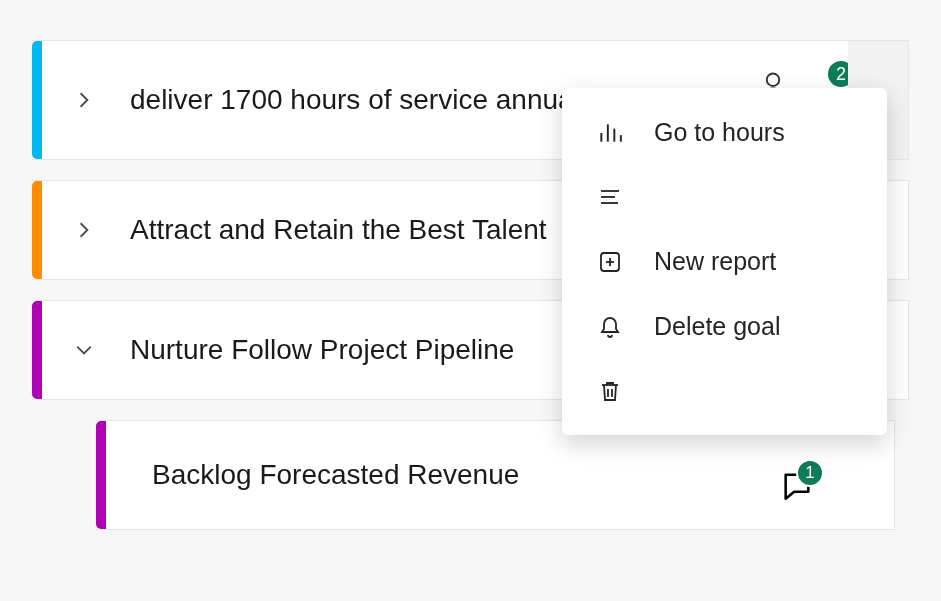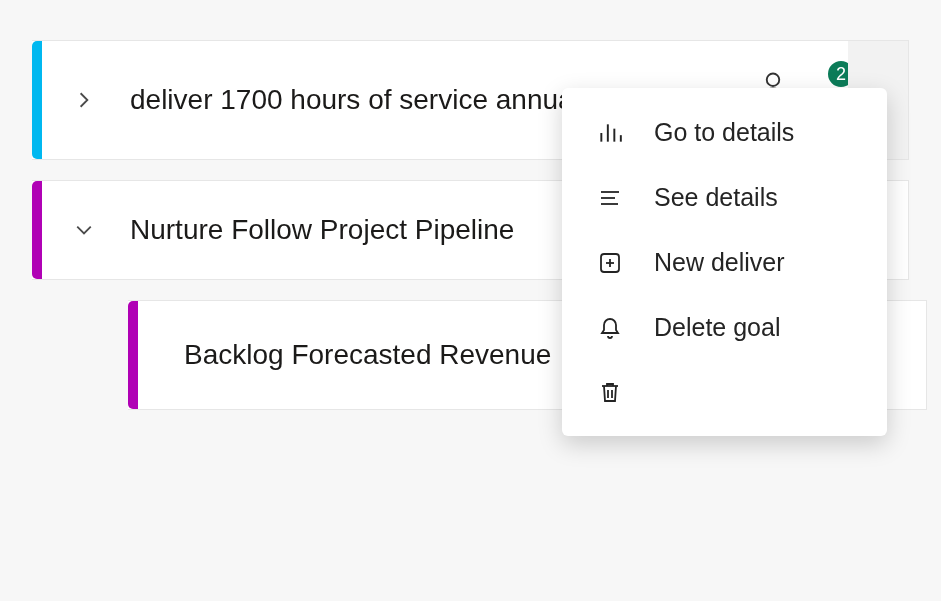--- a/index.html
+++ b/index.html
@@ -3,21 +3,21 @@
   <meta charset="utf-8">
   <style>
     * { margin:0; padding:0; box-sizing:border-box; }
     body { font-family:"Segoe UI",-apple-system,sans-serif; background:#f7f7f7; width:941px; height:601px; position:relative; overflow:hidden; }
     .goal-list { padding:40px 32px 0 32px; }
     .goal-card { position:relative; background:#fff; border:1px solid #e6e6e6; border-left-width:0; display:flex; align-items:center; min-height:100px; margin-bottom:20px; }
     .goal-card .accent { width:10px; height:100%; position:absolute; left:0; top:0; border-radius:5px 0 0 5px; }
     .goal-card .expand { width:32px; height:32px; display:flex; align-items:center; justify-content:center; margin:0 30px 0 36px; cursor:pointer; }
     .goal-card .expand svg { display:block; }
     .goal-card .title { font-size:28px; color:#1b1a19; line-height:1.45; flex:1; padding-right:20px; }
-    .goal-card.sub { margin-left:96px; width:calc(100% - 78px);justify-content:center; }
+    .goal-card.sub { margin-left:64px; width:calc(100% - 78px);justify-content:center; }
     .goal-card.sub .title { margin-left:56px; }
     .badge { position:absolute; right:52px; top:18px; width:30px; height:30px; border-radius:50%; background:#0c7c59; color:#fff; font-size:18px; display:flex; align-items:center; justify-content:center; border:2px solid #fff; }
     .person-glyph { position:absolute; right:120px; top:30px; }
     .comment { position:absolute; right:80px; top:48px; width:34px; height:34px; }
     .comment-badge { position:absolute; right:-10px; top:-10px; width:28px; height:28px; border-radius:50%; background:#0c7c59; color:#fff; font-size:17px; display:flex; align-items:center; justify-content:center; border:2px solid #fff; }
     .more-button { position:absolute; right:0; top:0; width:60px; height:100%; background:#f2f2f2; display:flex; align-items:center; justify-content:center; cursor:pointer; }
     .context-menu { position:absolute; left:562px; top:88px; width:325px; background:#fff; box-shadow:0 8px 24px rgba(0,0,0,.18); border-radius:6px; padding:12px 0; z-index:10; }
     .context-menu .item { display:flex; align-items:center; gap:30px; padding:18px 34px; cursor:pointer; font-size:25px; color:#242424; }
     .context-menu .icon-slot { width:28px; height:28px; display:flex; align-items:center; justify-content:center; }
   </style>
@@ -43,20 +43,29 @@
     <div class="badge">2</div>
     <div class="more-button">
       <svg width="6" height="24" viewBox="0 0 6 24">
           <circle cx="3" cy="4" r="2" fill="#333"></circle>
           <circle cx="3" cy="12" r="2" fill="#333"></circle>
           <circle cx="3" cy="20" r="2" fill="#333"></circle>
         </svg>
     </div>
   </div>
 
+  <div class="goal-card">
+    <div class="accent" style="background:#ff8c00"></div>
+    <div class="expand">
+      <svg width="18" height="18" viewBox="0 0 16 16">
+          <path d="M5 2l6 6-6 6" fill="none" stroke="#4a4a4a" stroke-width="1.6"></path>
+        </svg>
+    </div>
+    <div class="title">Attract and Retain the Best Talent</div>
+  </div>
 
   <div class="goal-card">
     <div class="accent" style="background:#b001b5"></div>
     <div class="expand">
       <svg width="18" height="18" viewBox="0 0 16 16">
           <path d="M2 5l6 6 6-6" fill="none" stroke="#4a4a4a" stroke-width="1.6"></path>
         </svg>
     </div>
     <div class="title">Nurture Follow Project Pipeline</div>
   </div>
@@ -77,41 +86,40 @@
 <div class="context-menu">
   <div class="item">
     <span class="icon-slot">
       <svg width="26" height="26" viewBox="0 0 24 24" fill="none" stroke="#242424" stroke-width="1.8">
           <path d="M4 20V12"></path>
           <path d="M10 20V4"></path>
           <path d="M16 20V8"></path>
           <path d="M22 20V14"></path>
         </svg>
     </span>
-    <span>Go to details</span>
+    <span>Go to hours</span>
   </div>
   <div class="item">
     <span class="icon-slot">
       <svg width="24" height="24" viewBox="0 0 24 24" fill="none" stroke="#242424" stroke-width="1.8">
           <line x1="3" y1="6" x2="21" y2="6"></line>
           <line x1="3" y1="12" x2="17" y2="12"></line>
           <line x1="3" y1="18" x2="20" y2="18"></line>
         </svg>
     </span>
-    <span>See details</span>
   </div>
   <div class="item">
     <span class="icon-slot">
       <svg width="24" height="24" viewBox="0 0 24 24" fill="none" stroke="#242424" stroke-width="1.8">
           <rect x="3" y="3" width="18" height="18" rx="3"></rect>
           <line x1="12" y1="8" x2="12" y2="16"></line>
           <line x1="8" y1="12" x2="16" y2="12"></line>
         </svg>
     </span>
-    <span>New deliver</span>
+    <span>New report</span>
   </div>
   <div class="item">
     <span class="icon-slot">
       <svg width="24" height="24" viewBox="0 0 24 24" fill="none" stroke="#242424" stroke-width="1.8">
           <path d="M6 9a6 6 0 0 1 12 0v5l2 3H4l2-3z"></path>
           <path d="M10 20a2 2 0 0 0 4 0"></path>
         </svg>
     </span>
     <span>Delete goal</span>
   </div>

